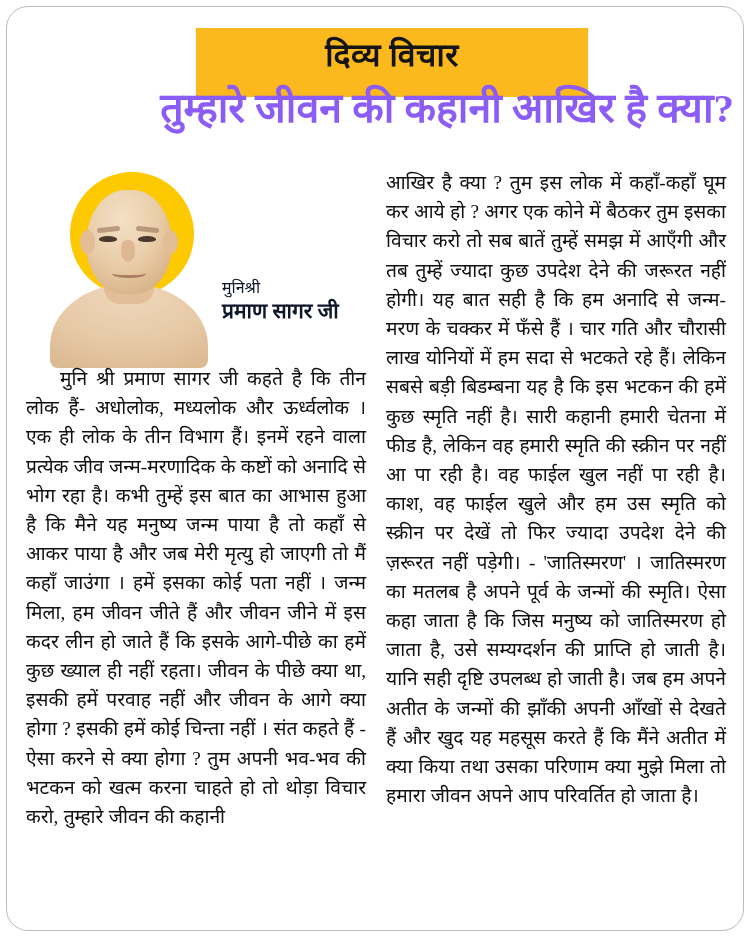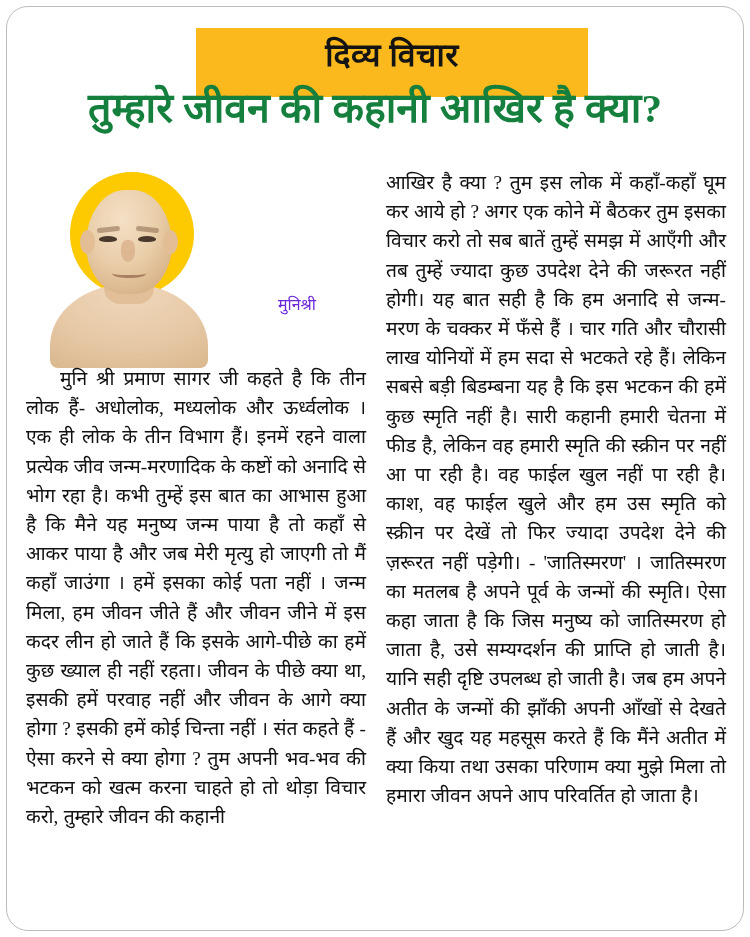--- a/index.html
+++ b/index.html
@@ -70,26 +70,26 @@
     padding-bottom: 3px;
     box-sizing: border-box;
   }
 
   
   .headline {
     position: absolute;
     left: 16px;
     top: 84px;
     width: 718px;
-    text-align: center;
+    text-align: right;
     font-family: "Liberation Serif", "DejaVu Serif", serif;
     font-weight: bold;
     font-size: 41px;
     line-height: 1.18;
-    color: #15803d;
+    color: #8b5cf6;
     white-space: nowrap;
   }
 
   
   .content {
     position: absolute;
     left: 26px;
     top: 160px;
     width: 700px;
     height: 765px;
@@ -205,24 +205,24 @@
     width: 34px;
     height: 9px;
     border-bottom: 3px solid #9c6f55;
     border-radius: 0 0 40% 40%;
     opacity: .8;
   }
 
   .caption {
     position: absolute;
     left: 196px;
-    top: 135px;
+    top: 118px;
     width: 150px;
-    text-align: center;
-    color: #6d28d9;
+    text-align: left;
+    color: #0f172a;
   }
   .cap-small {
     font-size: 16px;
     line-height: 1.25;
     font-weight: normal;
   }
   .cap-name {
     font-size: 21px;
     font-weight: bold;
     line-height: 1.3;
@@ -284,20 +284,21 @@
           <div class="brow-l"></div>
           <div class="brow-r"></div>
           <div class="eye-l"></div>
           <div class="eye-r"></div>
           <div class="nose"></div>
           <div class="mouth"></div>
         </div>
 
         <div class="caption">
           <div class="cap-small">मुनिश्री</div>
+          <div class="cap-name">प्रमाण सागर जी</div>
         </div>
       </div>
 
       <div class="flow">
         <p class="body-text first-para">मुनि श्री प्रमाण सागर जी कहते है कि तीन लोक हैं- अधोलोक, मध्यलोक और ऊर्ध्वलोक । एक ही लोक के तीन विभाग हैं। इनमें रहने वाला प्रत्येक जीव जन्म-मरणादिक के कष्टों को अनादि से भोग रहा है। कभी तुम्हें इस बात का आभास हुआ है कि मैने यह मनुष्य जन्म पाया है तो कहाँ से आकर पाया है और जब मेरी मृत्यु हो जाएगी तो मैं कहाँ जाउंगा । हमें इसका कोई पता नहीं । जन्म मिला, हम जीवन जीते हैं और जीवन जीने में इस कदर लीन हो जाते हैं कि इसके आगे-पीछे का हमें कुछ ख्याल ही नहीं रहता। जीवन के पीछे क्या था, इसकी हमें परवाह नहीं और जीवन के आगे क्या होगा ? इसकी हमें कोई चिन्ता नहीं । संत कहते हैं - ऐसा करने से क्या होगा ? तुम अपनी भव-भव की भटकन को खत्म करना चाहते हो तो थोड़ा विचार करो, तुम्हारे जीवन की कहानी</p>
       </div>
     </div>
 
     <div class="col col-right">
       <p class="body-text">आखिर है क्या ? तुम इस लोक में कहाँ-कहाँ घूम कर आये हो ? अगर एक कोने में बैठकर तुम इसका विचार करो तो सब बातें तुम्हें समझ में आएँगी और तब तुम्हें ज्यादा कुछ उपदेश देने की जरूरत नहीं होगी। यह बात सही है कि हम अनादि से जन्म- मरण के चक्कर में फँसे हैं । चार गति और चौरासी लाख योनियों में हम सदा से भटकते रहे हैं। लेकिन सबसे बड़ी बिडम्बना यह है कि इस भटकन की हमें कुछ स्मृति नहीं है। सारी कहानी हमारी चेतना में फीड है, लेकिन वह हमारी स्मृति की स्क्रीन पर नहीं आ पा रही है। वह फाईल खुल नहीं पा रही है। काश, वह फाईल खुले और हम उस स्मृति को स्क्रीन पर देखें तो फिर ज्यादा उपदेश देने की ज़रूरत नहीं पड़ेगी। - 'जातिस्मरण' । जातिस्मरण का मतलब है अपने पूर्व के जन्मों की स्मृति। ऐसा कहा जाता है कि जिस मनुष्य को जातिस्मरण हो जाता है, उसे सम्यग्दर्शन की प्राप्ति हो जाती है। यानि सही दृष्टि उपलब्ध हो जाती है। जब हम अपने अतीत के जन्मों की झाँकी अपनी आँखों से देखते हैं और  खुद यह महसूस करते हैं कि मैंने अतीत में क्या किया तथा उसका परिणाम क्या मुझे मिला तो हमारा जीवन अपने आप परिवर्तित हो जाता है।</p>

